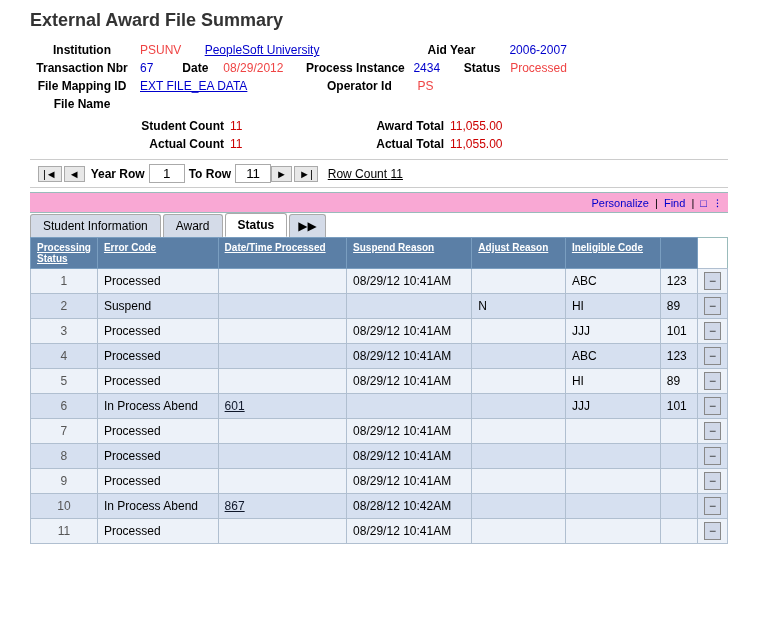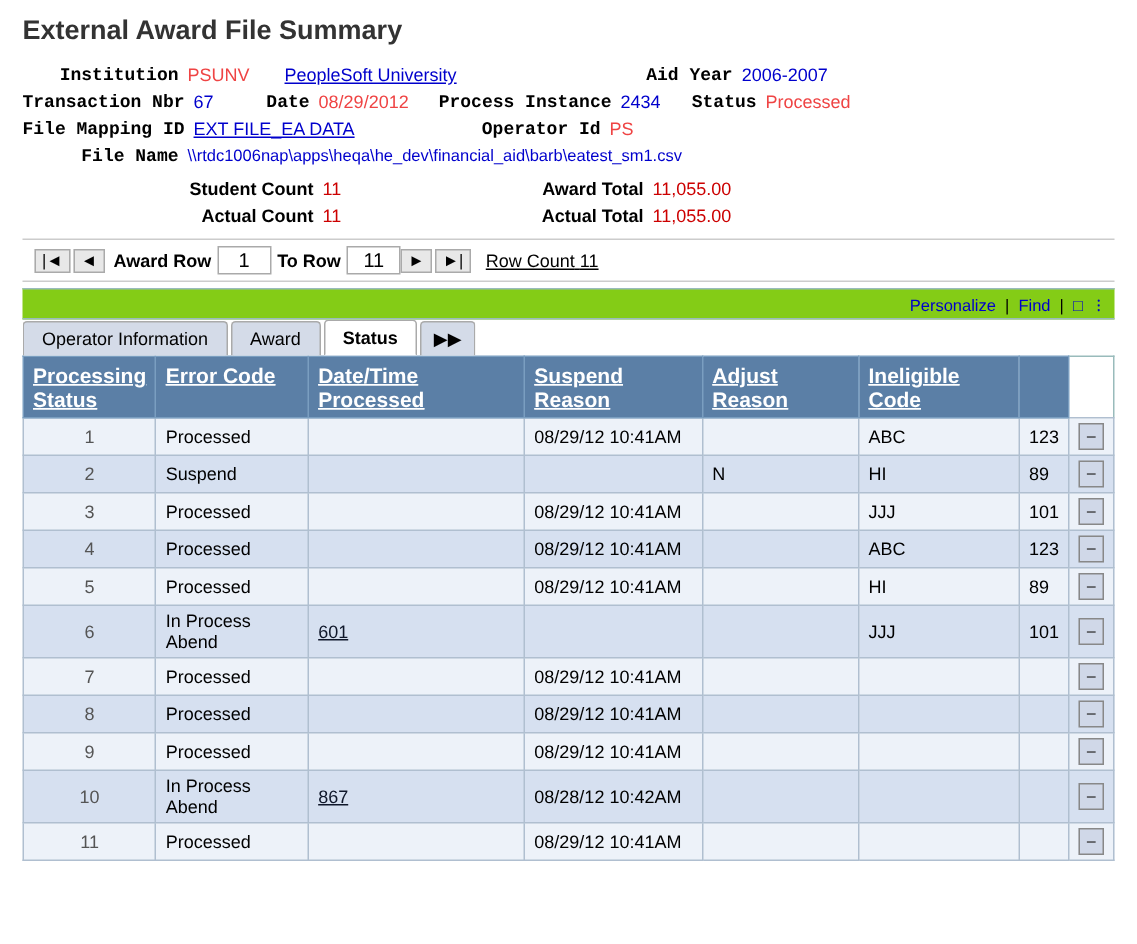--- a/index.html
+++ b/index.html
@@ -1,41 +1,41 @@
 <!DOCTYPE html>
 <html><head>
   <meta charset="utf-8">
   <style>
     * { box-sizing: border-box; margin: 0; padding: 0; }
     body { font-family: Arial, sans-serif; font-size: 12px; background: #fff; color: #000; }
     
-    .page-container { padding: 10px 15px; }
+    .page-container { padding: 10px 30px; }
     
     h1.page-title { font-size: 18px; font-weight: bold; color: #333; margin-bottom: 12px; }
     
     .info-section { margin-bottom: 8px; }
     .info-row { display: flex; align-items: center; margin-bottom: 4px; flex-wrap: wrap; }
-    .info-label { font-weight: bold; min-width: 110px; text-align: right; padding-right: 6px; color: #000; font-family: Liberation Mono, monospace; }
+    .info-label { font-weight: bold; min-width: 110px; text-align: center; padding-right: 6px; color: #000; }
     .info-value { color: #ef4444; margin-right: 20px; }
     .info-value.link { color: #00c; text-decoration: underline; cursor: pointer; }
     .info-value.blue { color: #00c; }
     
     .counts-section { margin: 8px 0 8px 80px; }
     .counts-row { display: flex; margin-bottom: 4px; }
     .count-label { font-weight: bold; min-width: 120px; text-align: right; padding-right: 6px; }
     .count-value { min-width: 60px; color: #c00; }
     .count-spacer { min-width: 40px; }
     
     .pagination-bar { display: flex; align-items: center; padding: 4px 8px; border-top: 1px solid #ccc; border-bottom: 1px solid #ccc; background: #fff; margin-bottom: 4px; }
     .pagination-bar .nav-btn { cursor: pointer; border: 1px solid #aaa; background: #e8e8e8; padding: 1px 4px; margin-right: 2px; font-size: 11px; }
     .pagination-bar label { margin: 0 4px; font-weight: bold; }
     .pagination-bar input { width: 36px; border: 1px solid #aaa; padding: 1px 3px; text-align: center; }
     .pagination-bar .row-count { margin-left: 8px; color: #000; text-decoration: underline; }
     
-    .personalize-bar { text-align: right; padding: 2px 6px; background: #84cc16; border-top: 1px solid #9bb; border-bottom: 1px solid #9bb; font-size: 11px; }
+    .personalize-bar { text-align: right; padding: 2px 6px; background: #f9a8d4; border-top: 1px solid #9bb; border-bottom: 1px solid #9bb; font-size: 11px; }
     .personalize-bar a { color: #00c; text-decoration: none; margin: 0 3px; cursor: pointer; }
     
     .tabs-row { display: flex; align-items: flex-end; margin-bottom: 0; }
     .tab { 
       padding: 4px 12px; 
       border: 1px solid #aaa; 
       border-bottom: none; 
       cursor: pointer; 
       background: #d4dbe8; 
       margin-right: 2px; 
@@ -51,24 +51,23 @@
       background: #d4dbe8; 
       margin-right: 2px; 
       border-radius: 3px 3px 0 0;
     }
     
     .data-table { width: 100%; border-collapse: collapse; border: 1px solid #9bb; }
     .data-table thead tr { background: #5b7fa6; color: #fff; }
     .data-table thead th { 
       padding: 4px 6px; 
       border: 1px solid #7a9ec0; 
-      font-size: 14px; 
+      font-size: 10px; 
       text-align: left;
       vertical-align: top;
-      text-decoration: underline;
     }
     .data-table thead th a { color: #fff; text-decoration: underline; cursor: pointer; }
     .data-table tbody tr:nth-child(odd) { background: #edf2f9; }
     .data-table tbody tr:nth-child(even) { background: #d6e0f0; }
     .data-table tbody td { 
       padding: 3px 6px; 
       border: 1px solid #b0bfd0; 
       font-size: 12px; 
       vertical-align: middle;
     }
@@ -120,21 +119,20 @@
     <div class="info-row">
       <span class="info-label">File Mapping ID</span>
       <span class="info-value link">EXT FILE_EA DATA</span>
       <span style="min-width:40px;"></span>
       <span class="info-label">Operator Id</span>
       <span class="info-value">PS</span>
     </div>
 
     <div class="info-row filename-row">
       <span class="info-label">File Name</span>
-      <span class="info-value filename-value">\\rtdc1006nap\apps\heqa\he_dev\financial_aid\barb\eatest_sm1.csv</span>
     </div>
   </div>
 
   <div class="counts-section">
     <div class="counts-row">
       <span class="count-label">Student Count</span>
       <span class="count-value">11</span>
       <span class="count-spacer"></span>
       <span class="count-label">Award Total</span>
       <span class="count-value">11,055.00</span>
@@ -144,41 +142,41 @@
       <span class="count-value">11</span>
       <span class="count-spacer"></span>
       <span class="count-label">Actual Total</span>
       <span class="count-value">11,055.00</span>
     </div>
   </div>
 
   <div class="pagination-bar">
     <button class="nav-btn">|◄</button>
     <button class="nav-btn">◄</button>
-    <label>Award Row</label>
+    <label>Year Row</label>
     <input type="text" value="1" style="">
     <label>To Row</label>
     <input type="text" value="11" style="">
     <button class="nav-btn">►</button>
     <button class="nav-btn">►|</button>
     <span class="row-count">
       <span>Row Count</span>&nbsp;<span>11</span>
     </span>
   </div>
 
   <div class="personalize-bar">
     <a>Personalize</a> |
     <a>Find</a> |
     <a title="View All">□</a>
     <a title="Grid">⁝</a>
   </div>
 
   <div class="tabs-row">
     <div class="tab">
-      <span>Operator Information</span>
+      <span>Student Information</span>
     </div>
     <div class="tab">
       <span>Award</span>
     </div>
     <div class="tab active">
       <span>Status</span>
     </div>
     <div class="tab-icon">
       <span>▶▶</span>
     </div>

